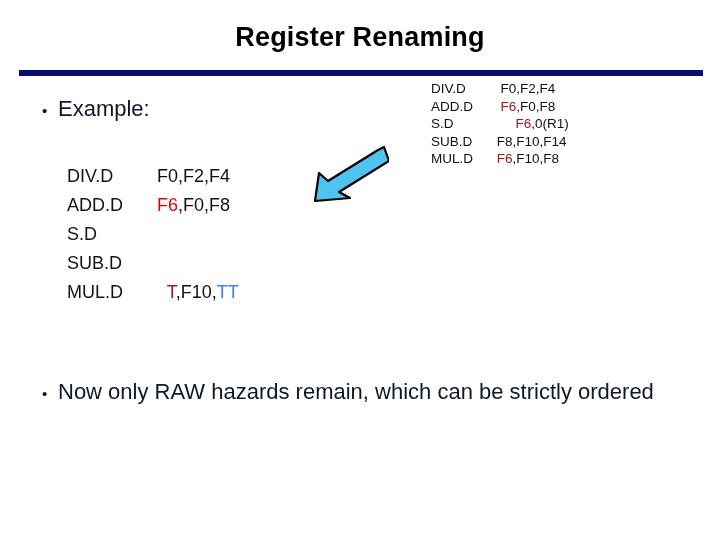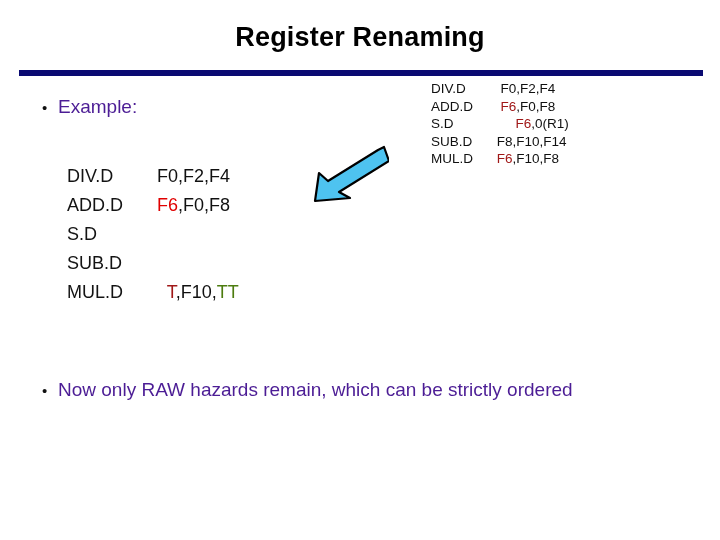--- a/index.html
+++ b/index.html
@@ -48,22 +48,22 @@
     align-items: baseline;
   }
   .bullet-dot {
     width: 16px;
     font-size: 15px;
     line-height: 1;
     color: #111111;
     flex: 0 0 16px;
   }
   .bullet-text {
-    font-size: 19px;
-    color: #4c1d95;
+    font-size: 22px;
+    color: #0f172a;
     white-space: nowrap;
   }
   #bullet-example {
     left: 42px;
     top: 96px;
   }
   #bullet-raw {
     left: 42px;
     top: 379px;
   }
@@ -111,21 +111,21 @@
     white-space: nowrap;
   }
   .code-right .args {
     white-space: pre;
   }
 
   
   .tk-black  { color: #101010; text-align: right; }
   .tk-red    { color: #e00000; }
   .tk-dkred  { color: #a01818; }
-  .tk-green  { color: #4d7c0f; }
+  .tk-green  { color: #3b82f6; }
 
   
   .arrow {
     position: absolute;
     left: 303px;
     top: 143px;
     width: 86px;
     height: 62px;
   }
 </style>

